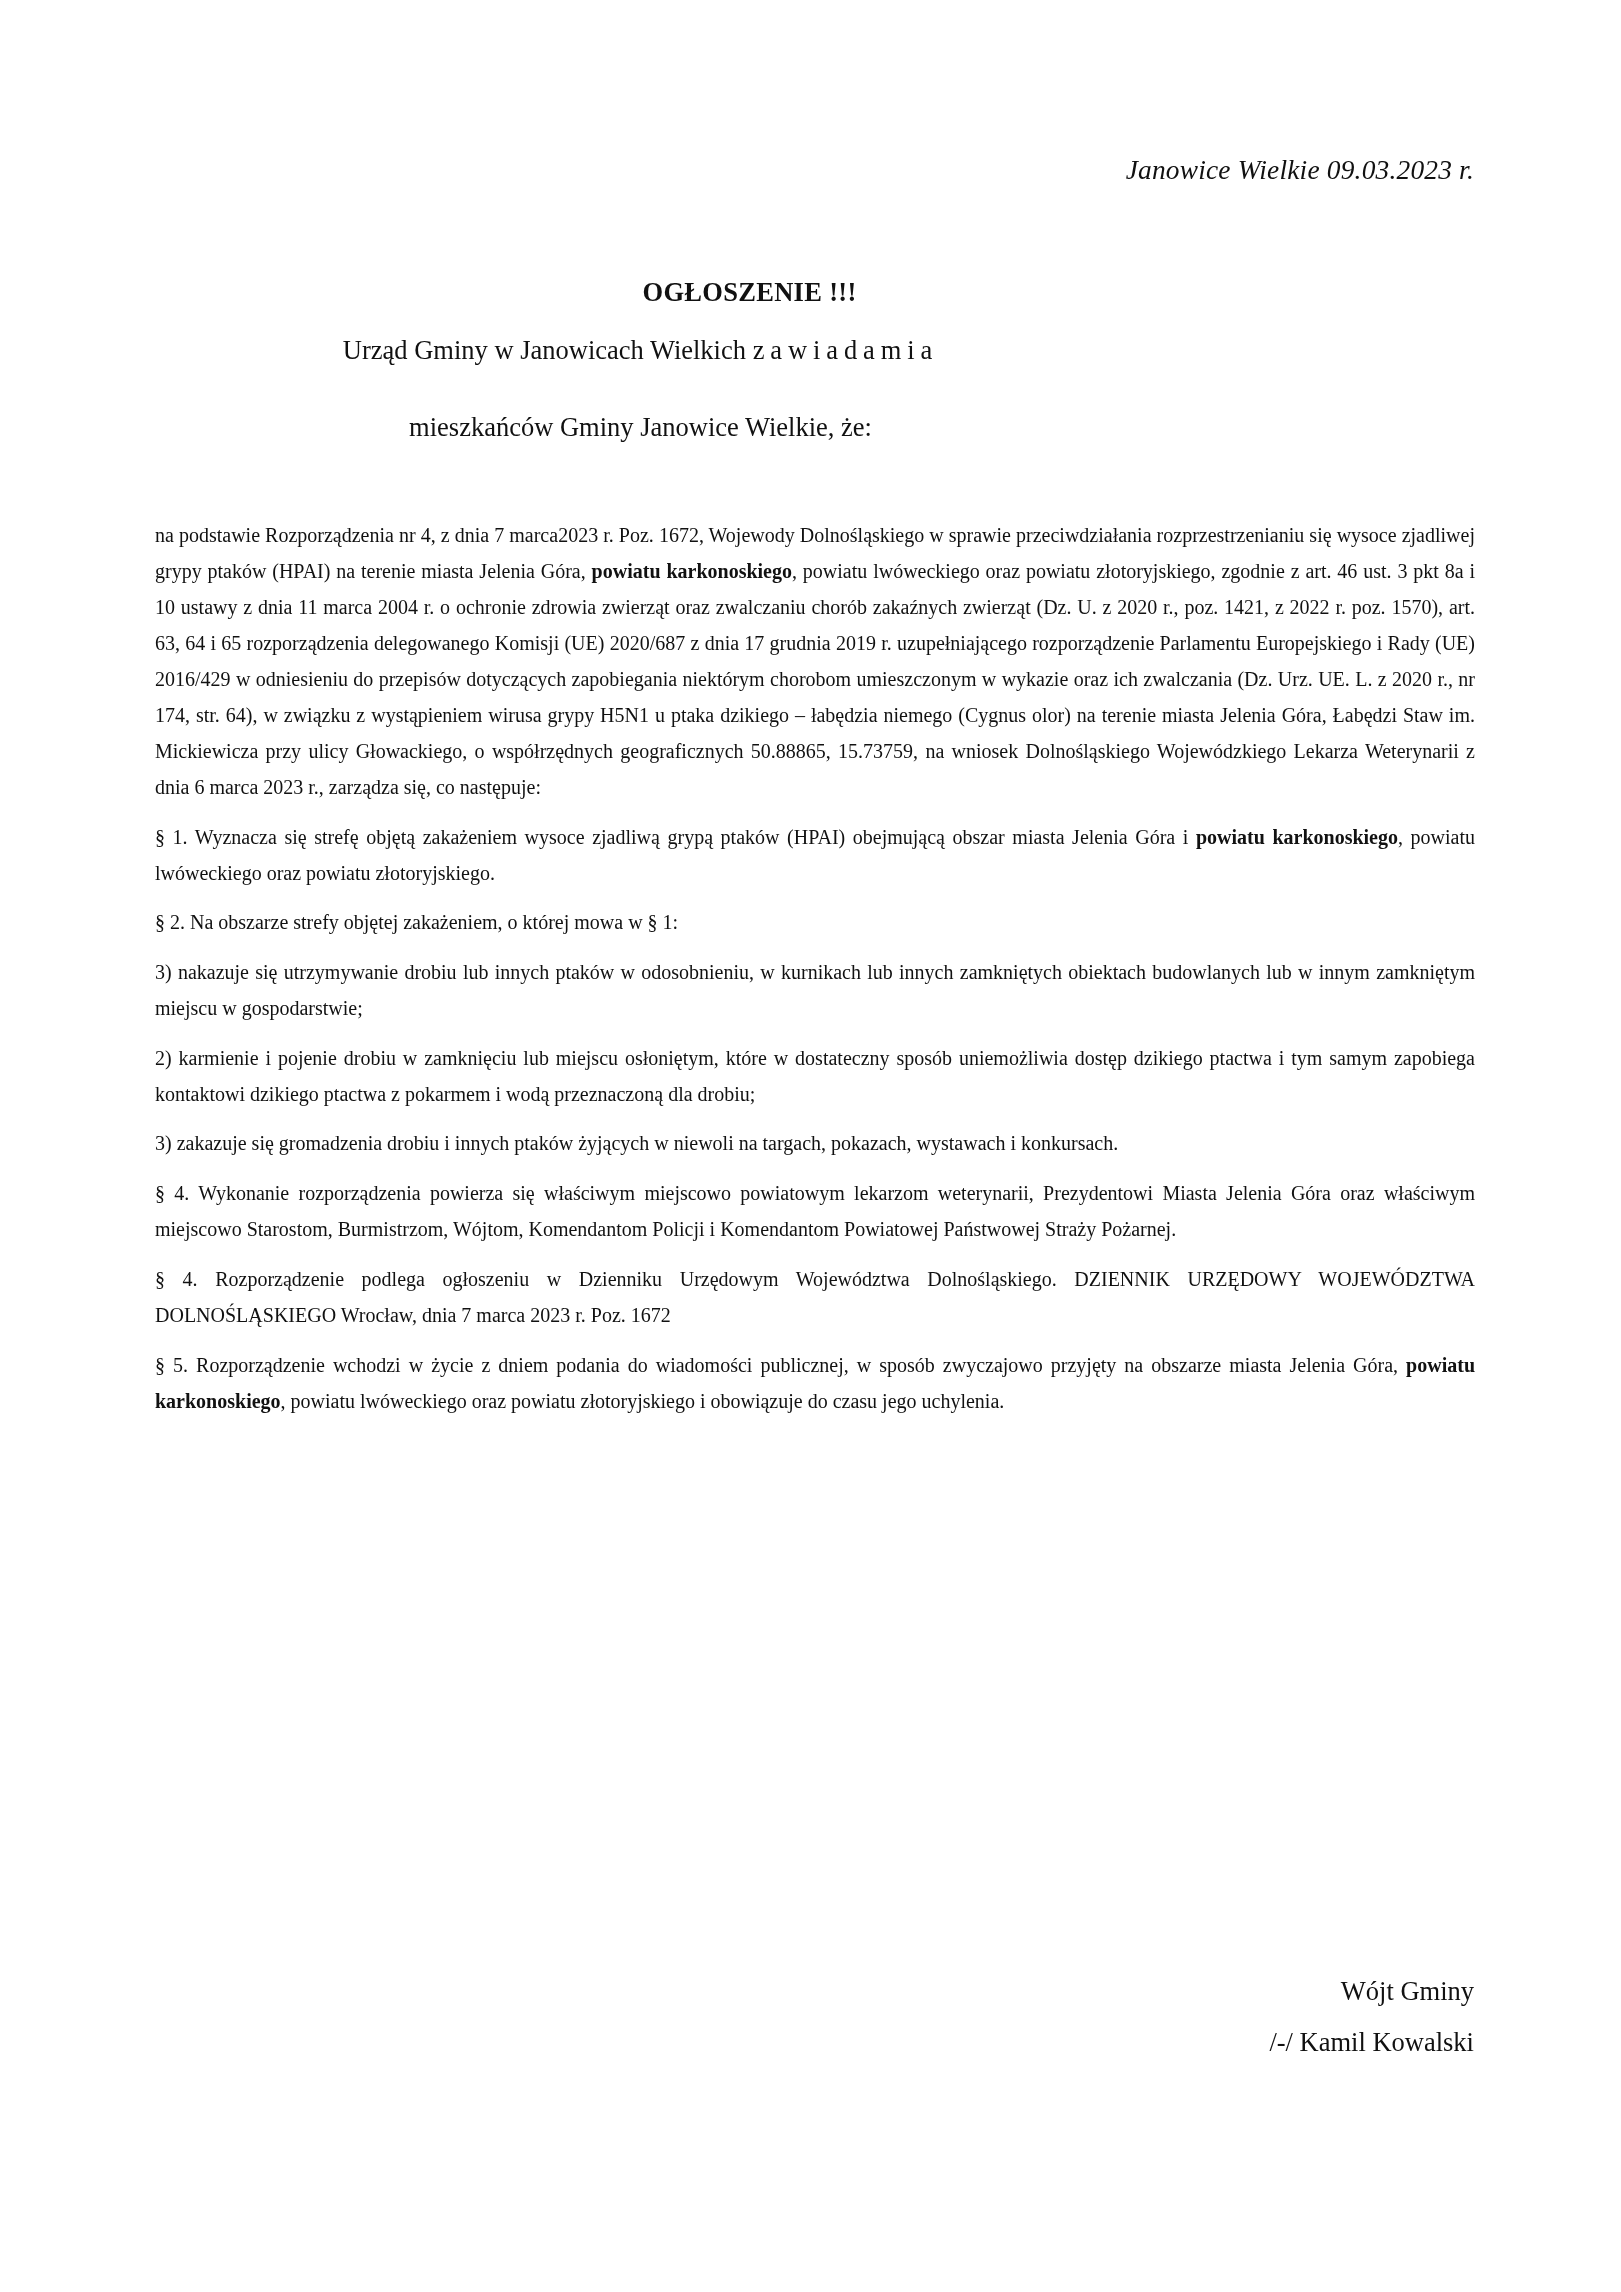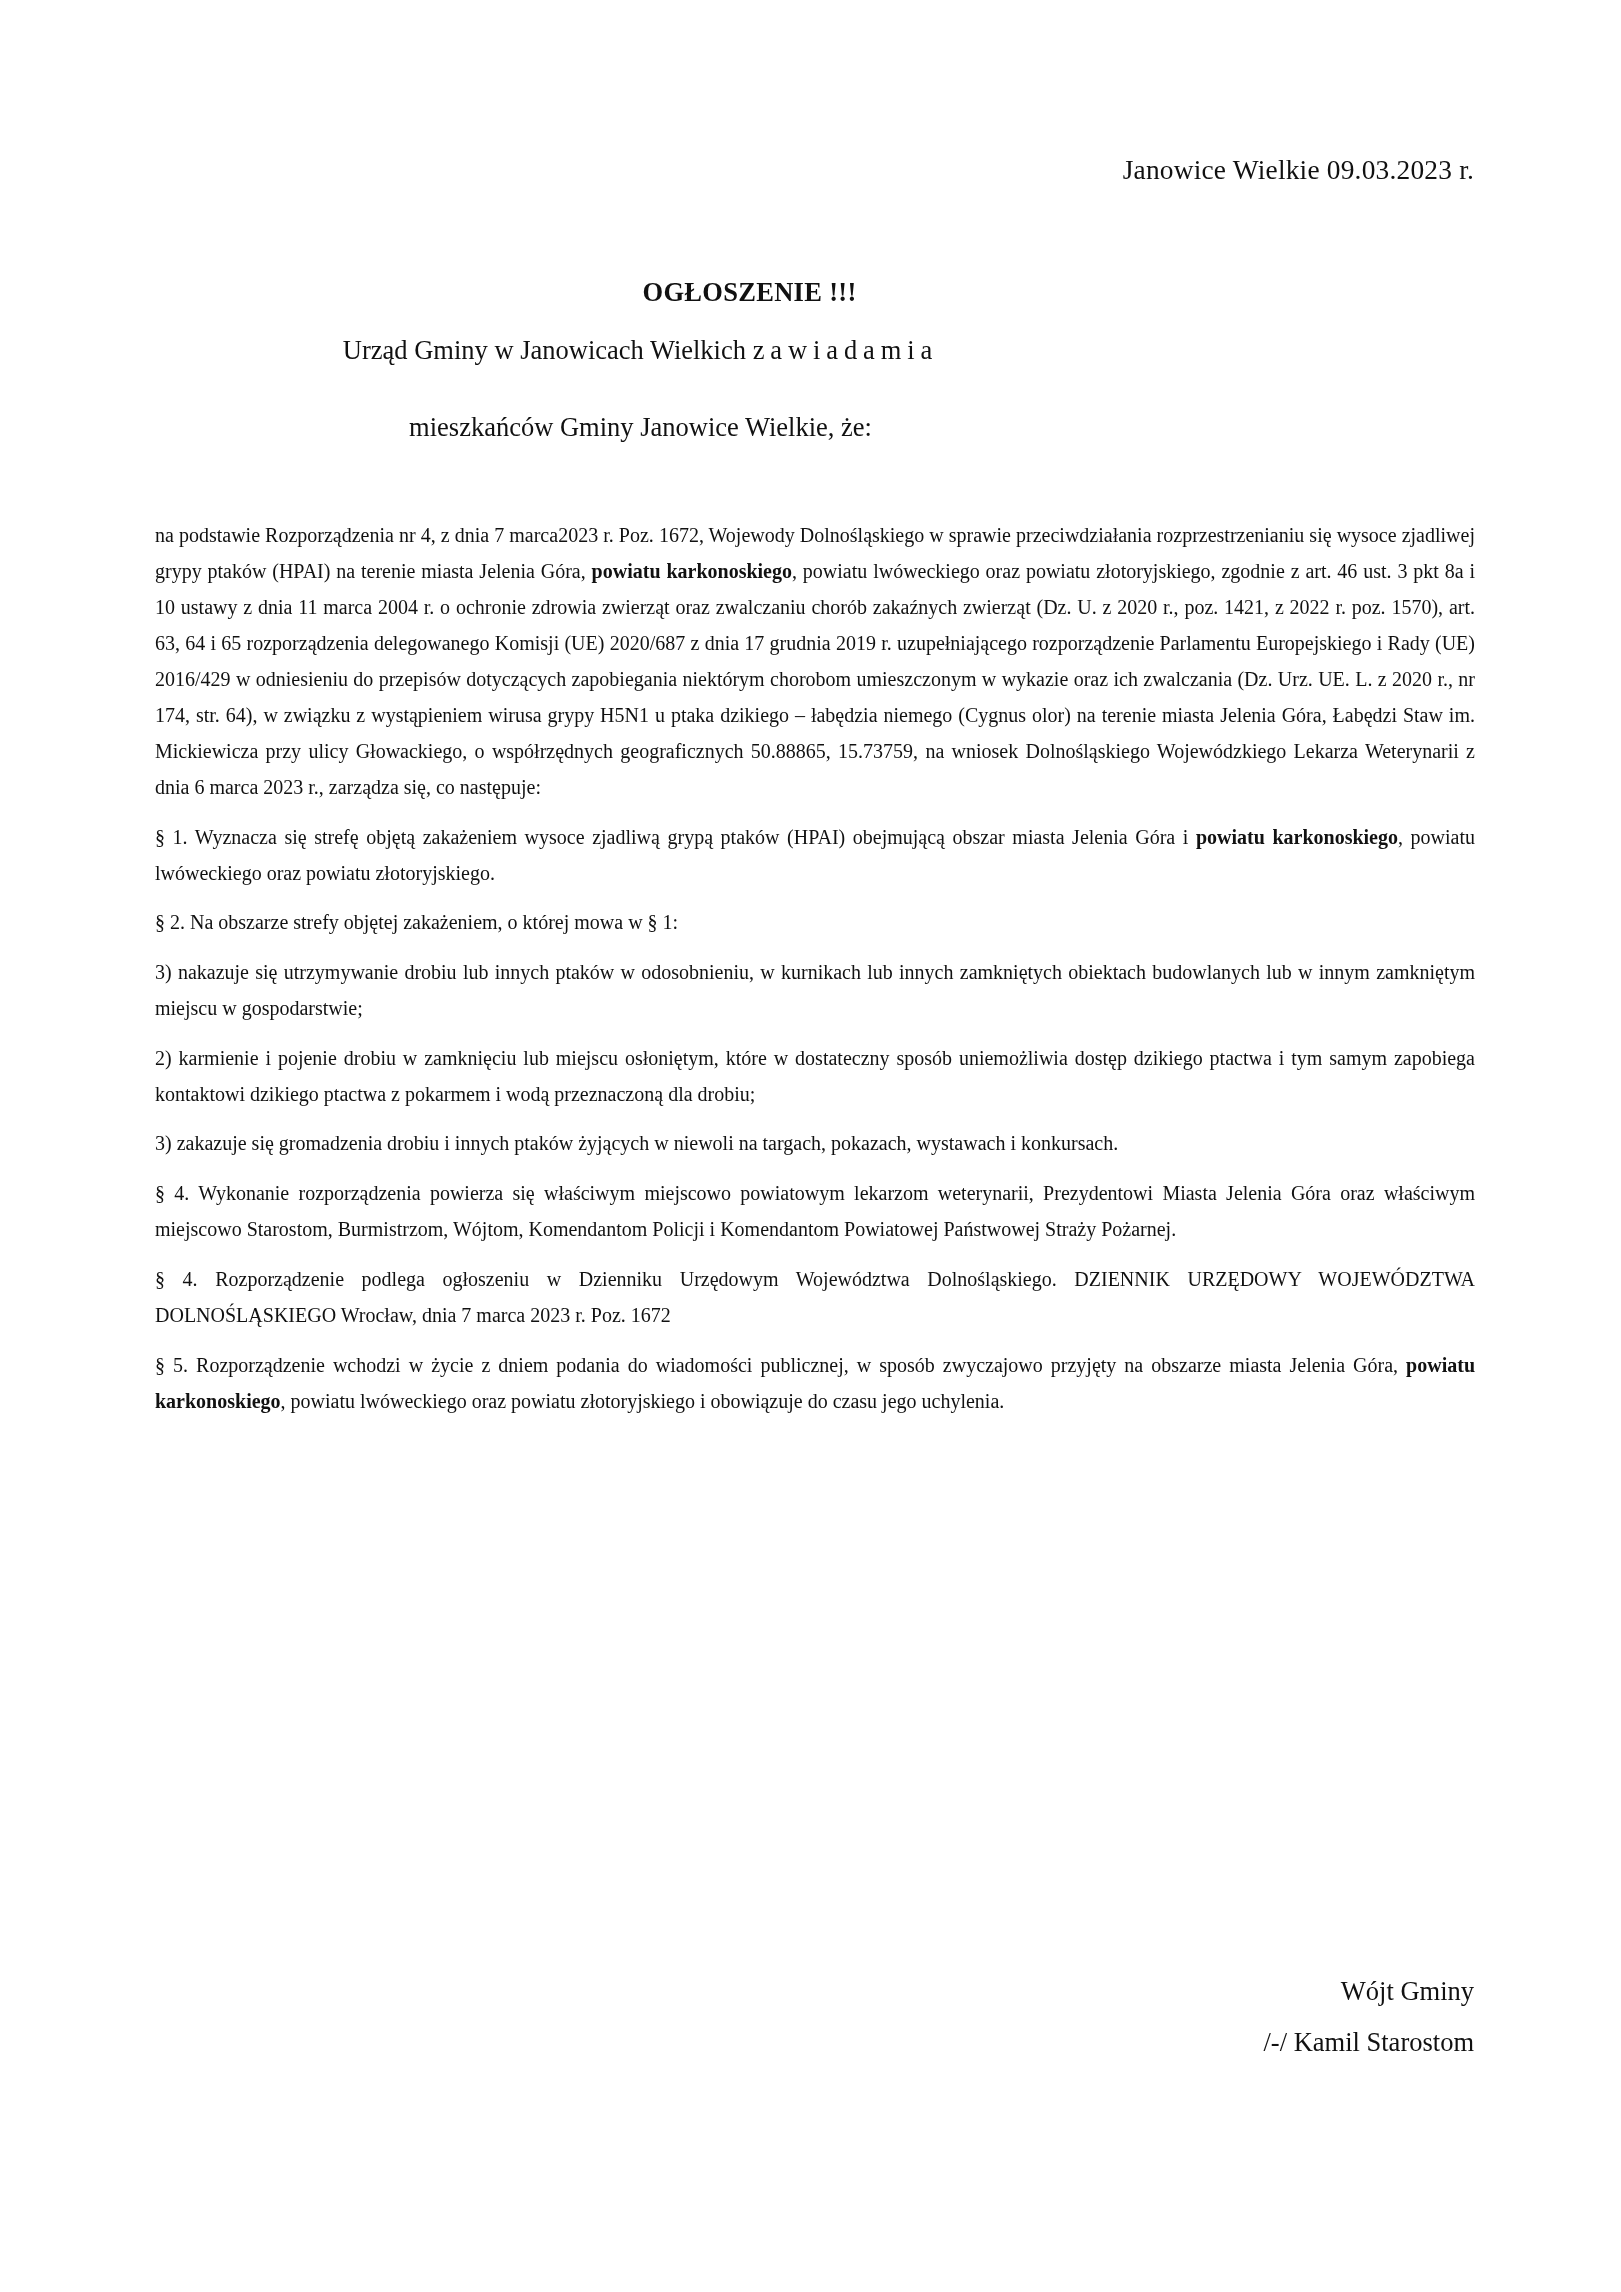--- a/index.html
+++ b/index.html
@@ -4,21 +4,21 @@
 <style>
   html, body { margin: 0; padding: 0; background: #ffffff; }
   body { width: 1621px; height: 2293px; position: relative; overflow: hidden; }
   .page {
     position: absolute; left: 0; top: 0; width: 1621px; height: 2293px;
     background: #ffffff; color: #111111;
     font-family: "Liberation Serif", "DejaVu Serif", serif;
   }
   .date {
     position: absolute; top: 155px; right: 147px;
-    font-size: 27.4px; letter-spacing: 0.2px;
+    font-size: 27.4px; letter-spacing: 0.2px; font-style: italic;
   }
   .headline {
     position: absolute; top: 277px; left: 0; width: 1499px; text-align: center;
     font-size: 26.5px; font-weight: bold; letter-spacing: 0.3px;
   }
   .subline {
     position: absolute; left: 0; width: 1281px; text-align: center;
     font-size: 26.5px;
   }
   .sub1 { top: 335px; }
@@ -63,16 +63,16 @@
     <p>2) karmienie i pojenie drobiu w zamknięciu lub miejscu osłoniętym, które w dostateczny sposób uniemożliwia dostęp dzikiego ptactwa i tym samym zapobiega kontaktowi dzikiego ptactwa z pokarmem i wodą przeznaczoną dla drobiu;</p>
     <p>3) zakazuje się gromadzenia drobiu i innych ptaków żyjących w niewoli na targach, pokazach, wystawach i konkursach.</p>
     <p>§ 4. Wykonanie rozporządzenia powierza się właściwym miejscowo powiatowym lekarzom weterynarii, Prezydentowi Miasta Jelenia Góra oraz właściwym miejscowo Starostom, Burmistrzom, Wójtom, Komendantom Policji i Komendantom Powiatowej Państwowej Straży Pożarnej.</p>
     <p>§ 4. Rozporządzenie podlega ogłoszeniu w Dzienniku Urzędowym Województwa Dolnośląskiego. DZIENNIK URZĘDOWY WOJEWÓDZTWA DOLNOŚLĄSKIEGO Wrocław, dnia 7 marca 2023 r. Poz. 1672</p>
     <p>
       <span>§ 5. Rozporządzenie wchodzi w życie z dniem podania do wiadomości publicznej, w sposób zwyczajowo przyjęty na obszarze miasta Jelenia Góra, </span><b>powiatu karkonoskiego</b><span>, powiatu lwóweckiego oraz powiatu złotoryjskiego i obowiązuje do czasu jego uchylenia.</span>
     </p>
   </div>
 
   <div class="sign sign1">Wójt Gminy</div>
-  <div class="sign sign2">/-/ Kamil Starostom</div>
+  <div class="sign sign2">/-/ Kamil Kowalski</div>
 
 </div>
 
 
 </body></html>

